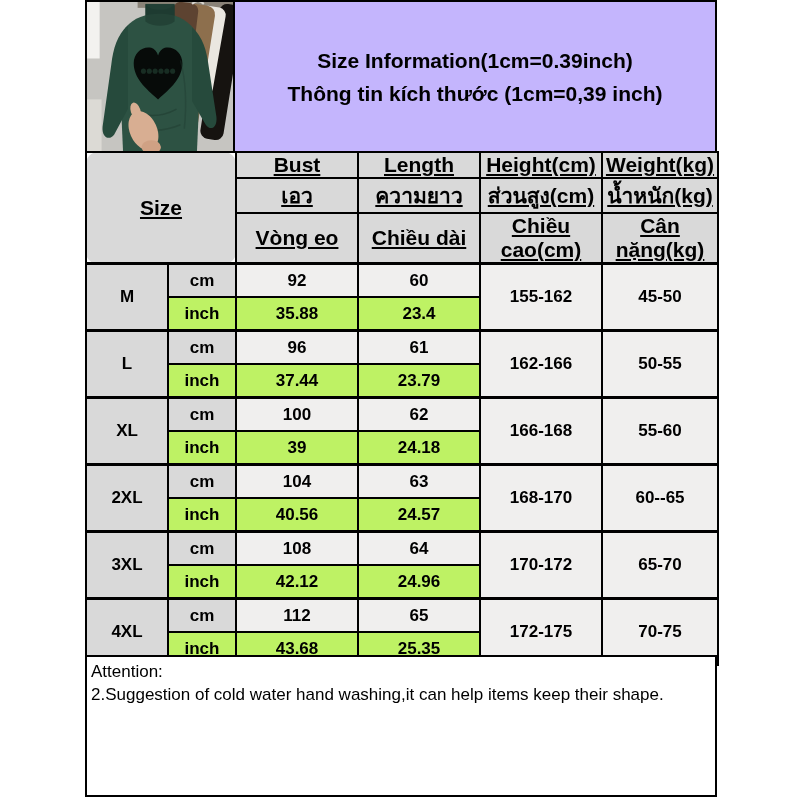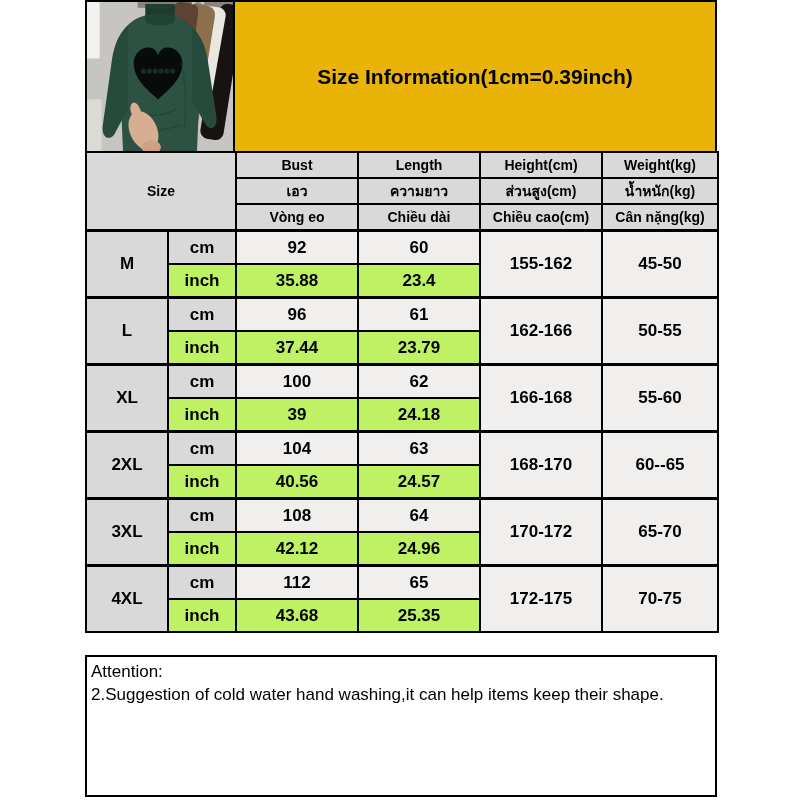--- a/index.html
+++ b/index.html
@@ -9,45 +9,45 @@
   }
   
   .photo{
     position:absolute;left:85px;top:0;width:150px;height:153px;
     border:2px solid #000;box-sizing:border-box;background:#c6c5c1;overflow:hidden;
   }
   .photo svg{display:block;width:100%;height:100%;}
   
   .title-box{
     position:absolute;left:233px;top:0;width:484px;height:153px;
-    border:2px solid #000;box-sizing:border-box;background:#eab308;
+    border:2px solid #000;box-sizing:border-box;background:#c4b5fd;
     display:flex;flex-direction:column;align-items:center;justify-content:center;
     text-align:center;
   }
   .title-box .tl{font-weight:700;font-size:21px;line-height:33px;white-space:nowrap;}
   .corner-flag{
     position:absolute;left:237px;top:0;width:0;height:0;
     border-top:11px solid #3f9f3c;border-right:11px solid transparent;
   }
   
   .tbl-wrap{position:absolute;left:85px;top:151px;width:632px;}
   table{border-collapse:collapse;table-layout:fixed;width:632px;}
   td{
     border:2px solid #000;text-align:center;vertical-align:middle;
     font-weight:700;font-size:17px;padding:0;overflow:hidden;
   }
   col.c1{width:82px;} col.c2{width:68px;} col.c3{width:122px;}
   col.c4{width:122px;} col.c5{width:122px;} col.c6{width:116px;}
-  tr.hrow td{height:24px;font-size:14px;}
+  tr.hrow td{height:24px;font-size:21px;text-decoration:underline;}
   tr.drow td{height:31px;}
   tr.group-start td{border-top-width:3px;}
   td.hdr{background:#d9d9d9;}
   td.lt{background:#f0efee;}
   td.wt{background:#bef264;}
-  td.corner{font-size:29px;font-weight:700;}
+  td.corner{font-size:29px;font-weight:700;border-radius:12px;}
   
   .attention{
     position:absolute;left:85px;top:655px;width:632px;height:142px;
     border:2px solid #000;box-sizing:border-box;background:#ffffff;
     padding:3px 18px 0 4px;font-size:17px;line-height:23px;font-weight:400;
   }
   .attention div{margin:0;}
 </style>
 </head>
 <body>
@@ -97,20 +97,21 @@
         <ellipse cx="50" cy="112" rx="5" ry="9" fill="#d8ae92" transform="rotate(-18 50 112)"></ellipse>
         <ellipse cx="66" cy="149" rx="10" ry="7" fill="#cfa184"></ellipse>
       </g>
     </svg>
   </div>
 
   <div class="corner-flag"></div>
 
   <div class="title-box">
     <div class="tl">Size Information(1cm=0.39inch)</div>
+    <div class="tl">Thông tin kích thước (1cm=0,39 inch)</div>
   </div>
 
   <div class="tbl-wrap">
     <table>
       <colgroup>
         <col class="c1">
           <col class="c2">
           <col class="c3">
           <col class="c4">
           <col class="c5">

